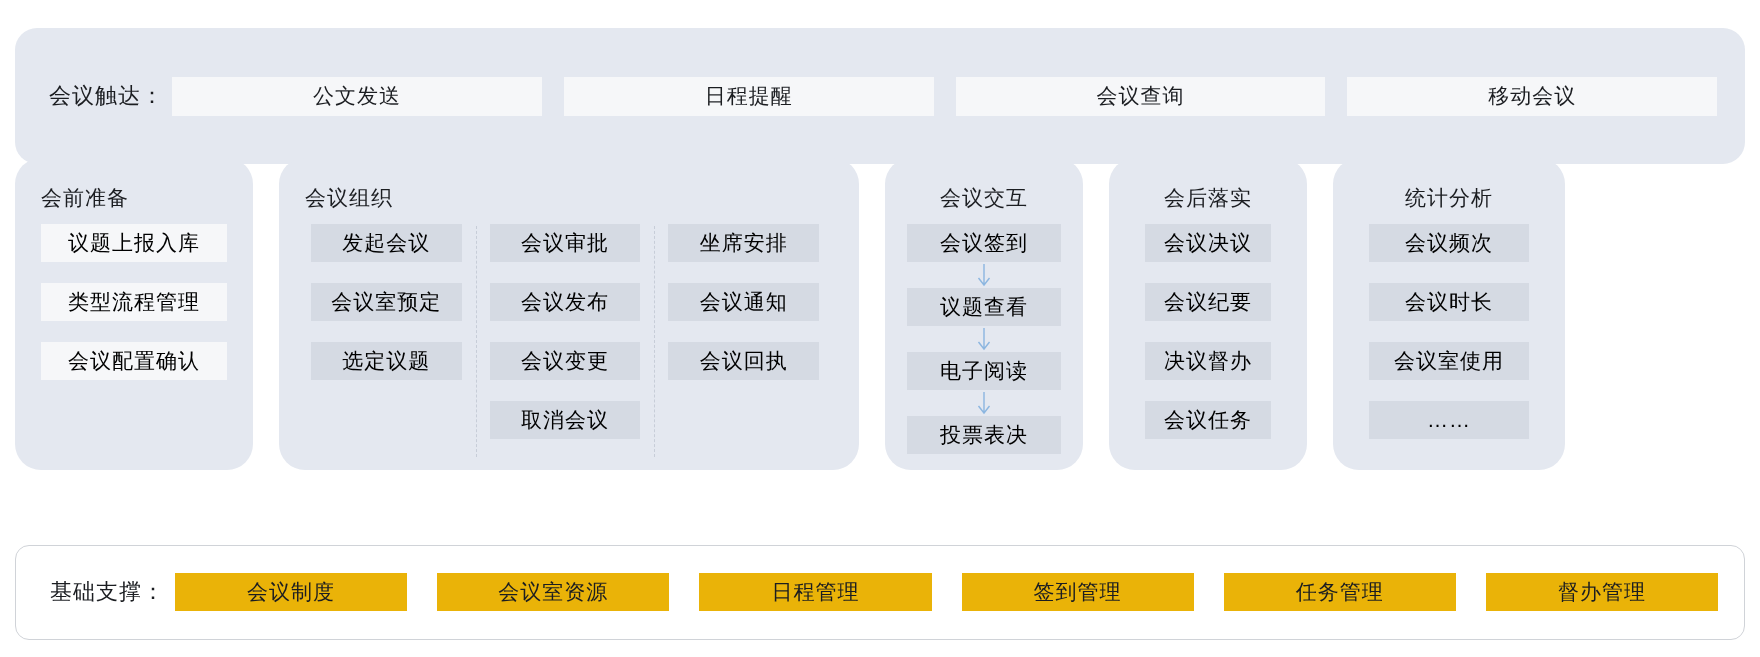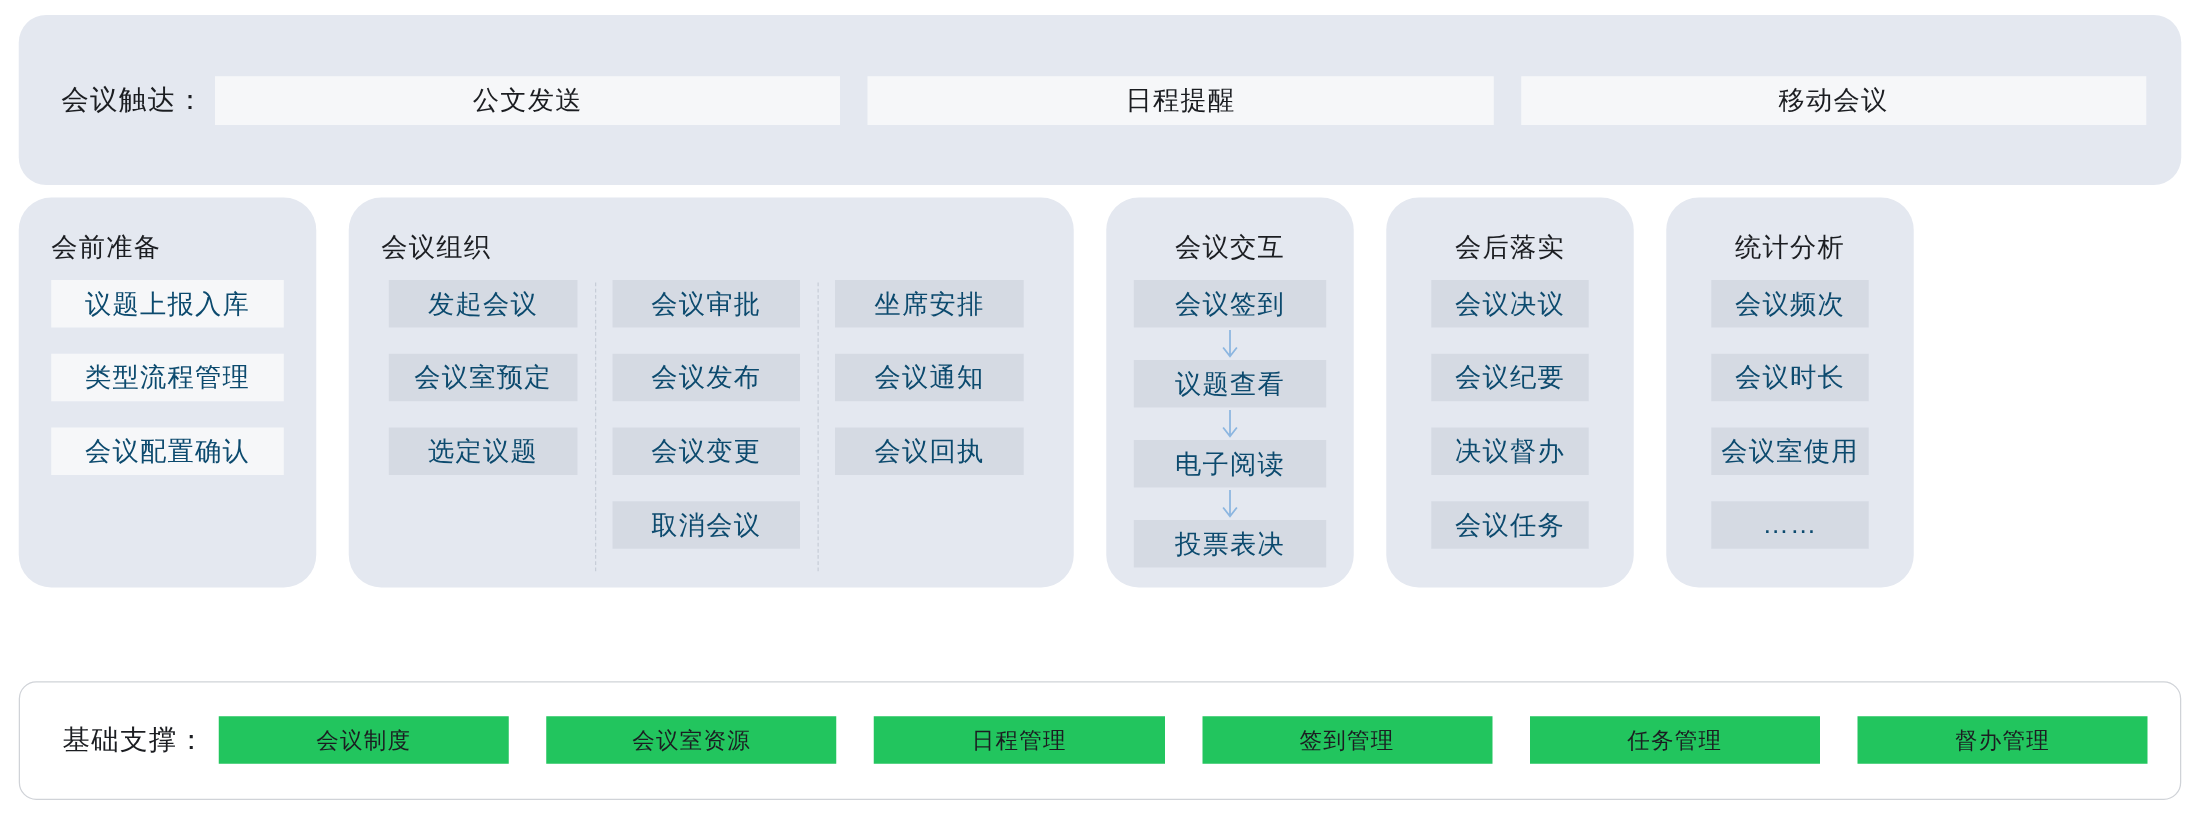--- a/index.html
+++ b/index.html
@@ -18,21 +18,21 @@
     position: relative;
     width: 1760px;
     height: 657px;
     box-sizing: border-box;
   }
 
   
   .reach-bar {
     position: absolute;
     left: 15px;
-    top: 12px;
+    top: 28px;
     width: 1730px;
     height: 136px;
     background: #e4e8f0;
     border-radius: 22px;
     display: flex;
     align-items: center;
     box-sizing: border-box;
     padding: 0 28px 0 34px;
   }
   .reach-label {
@@ -86,30 +86,30 @@
     padding-left: 26px;
   }
   .panel-title.center {
     text-align: center;
   }
 
   .panel-prep   { width: 238px; }
   .panel-org    { width: 580px; }
   .panel-inter  { width: 198px; }
   .panel-after  { width: 198px; }
-  .panel-stat   { width: 198px; }
+  .panel-stat   { width: 232px; }
 
   .chip {
     height: 38px;
     display: flex;
     align-items: center;
     justify-content: center;
     font-size: 21px;
     letter-spacing: 1px;
-    color: #0c4a6e;
+    color: #000000;
     background: #d5dae3;
     white-space: nowrap;
   }
   .chip.pale { background: #f6f7f9; }
 
   .col-stack {
     display: flex;
     flex-direction: column;
     gap: 21px;
   }
@@ -182,39 +182,40 @@
     margin-right: 10px;
   }
   .support-items {
     display: flex;
     flex: 1;
     gap: 30px;
   }
   .support-chip {
     flex: 1;
     height: 38px;
-    background: #22c55e;
+    background: #eab308;
     display: flex;
     align-items: center;
     justify-content: center;
-    font-size: 18px;
+    font-size: 21px;
     letter-spacing: 1px;
     color: #1b1d21;
   }
 </style>
 </head>
 <body>
 
 <div class="canvas">
 
   <div class="reach-bar">
     <div class="reach-label">会议触达：</div>
     <div class="reach-items">
       <div class="reach-chip">公文发送</div>
       <div class="reach-chip">日程提醒</div>
+      <div class="reach-chip">会议查询</div>
       <div class="reach-chip">移动会议</div>
     </div>
   </div>
 
   <div class="stage">
 
     <div class="panel panel-prep">
       <div class="panel-title left">会前准备</div>
       <div class="col-stack prep-list">
         <div class="chip pale">议题上报入库</div>

